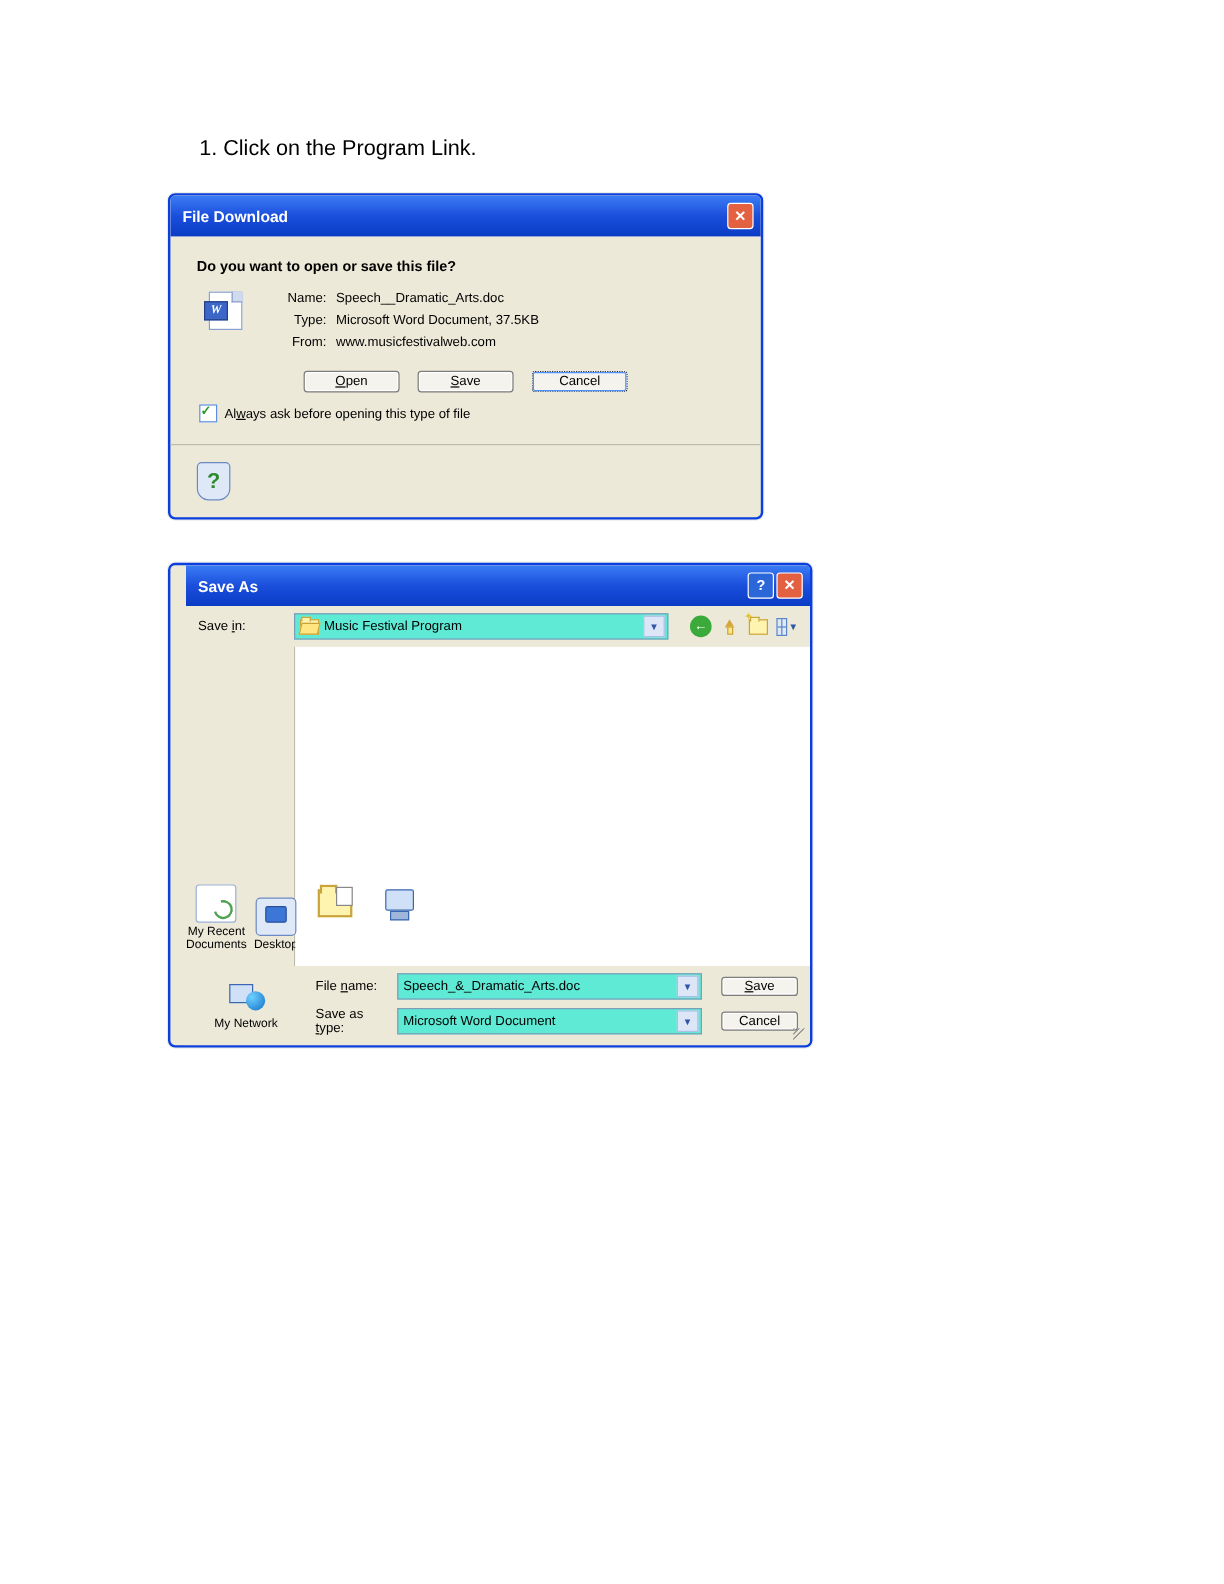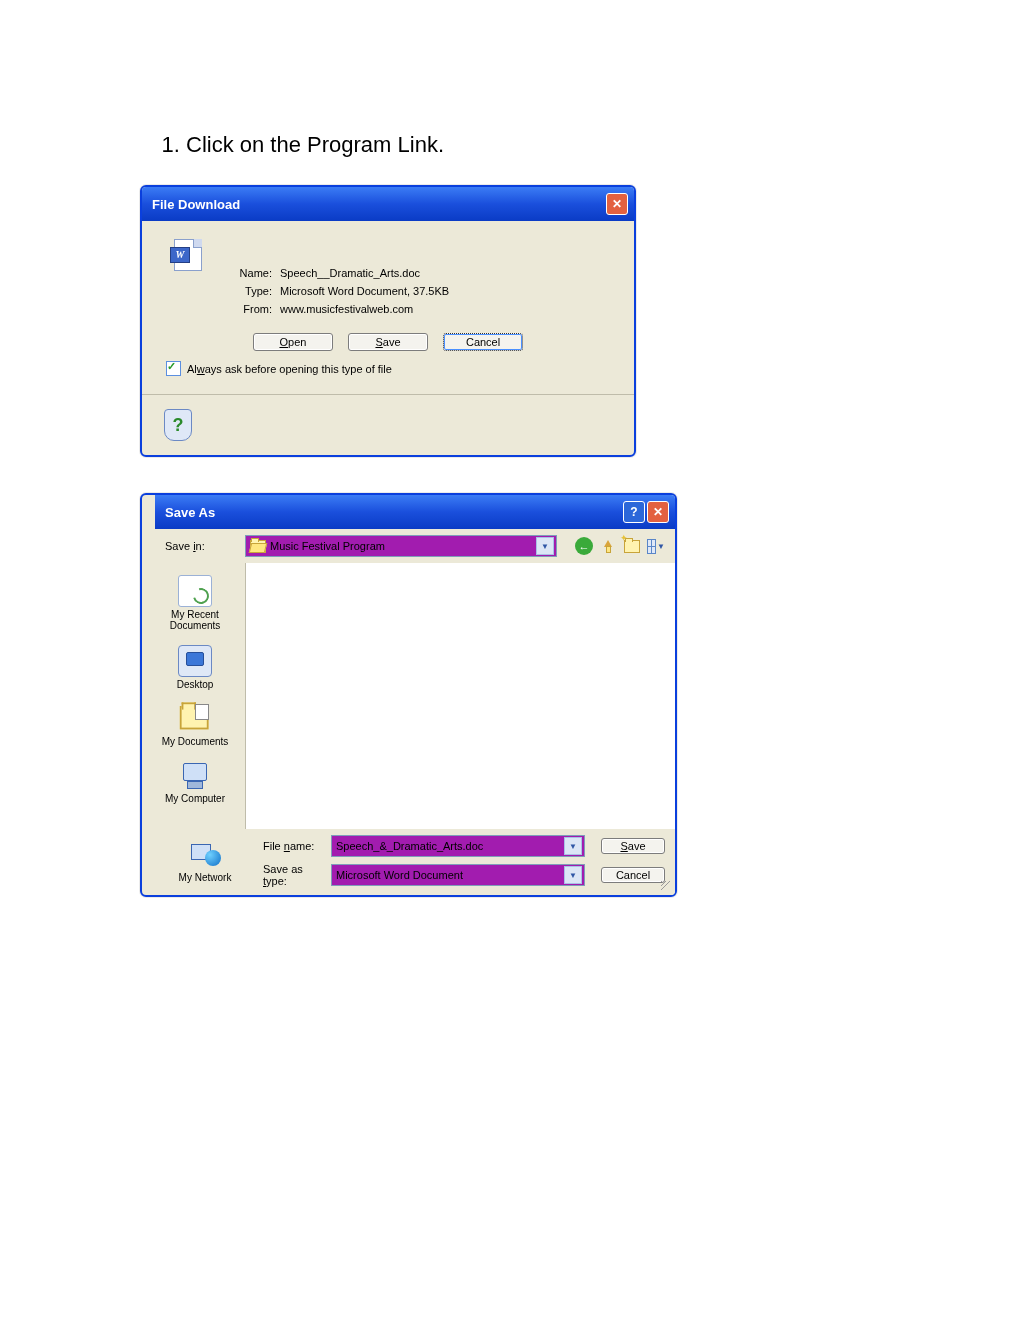--- a/index.html
+++ b/index.html
@@ -13,23 +13,23 @@
     padding: 110px 140px 60px 140px;
   }
   h1.title {
     font-size: 24px;
     font-weight: bold;
     text-align: center;
     margin: 0 0 34px 0;
     font-family: Verdana, Geneva, sans-serif;
   }
   ol.steps {
-    margin: 18px 0 0 0;
+    margin: 0 0 0 0;
     padding-left: 46px;
-    font-size: 22px;
+    font-size: 18px;
   }
   ol.steps > li {
     margin-bottom: 18px;
     line-height: 1.5;
   }
 
   
   .dialog {
     width: 492px;
     margin: 24px 0 36px 0;
@@ -75,21 +75,21 @@
   }
   .word-icon .page-ic::after{
     content:""; position:absolute; right:-1px; top:-1px; width:8px; height:8px;
     background:#cfd9ef; border-left:1px solid #8aa0cc; border-bottom:1px solid #8aa0cc;
   }
   .word-icon .wbadge{
     position:absolute; left:0; top:8px; width:18px; height:14px;
     background:#3c67c9; color:#fff; font:bold italic 10px/14px Georgia,serif;
     text-align:center; border:1px solid #243f84;
   }
-  .info-grid { display:grid; grid-template-columns:52px auto; row-gap:6px; column-gap:8px; font-size:11px;margin-top:28px; }
+  .info-grid { display:grid; grid-template-columns:52px auto; row-gap:6px; column-gap:8px; font-size:11px; }
   .info-grid .lbl { text-align:right; }
   .btn-row { text-align:center; margin:18px 0 10px 0; }
   .xp-btn {
     display:inline-block; min-width:80px; padding:2px 14px;
     background:#f4f3ee; border:1px solid #7c7c7c; border-radius:3px;
     font: 11px Tahoma,sans-serif; margin:0 6px; cursor:pointer;
     box-shadow: inset 0 0 0 1px #fff;
   }
   .xp-btn.focus { border:1px dotted #333; outline:1px solid #4a90ff; outline-offset:-2px;}
   .xp-btn .ul { text-decoration: underline; }
@@ -110,21 +110,21 @@
   .warn-text{ font-size:11px; line-height:1.35; }
   .warn-text a{ color:#2040b0; text-decoration:underline; cursor:pointer;}
 
   
   .dialog.saveas { width: 520px; margin-top:22px; margin-bottom:36px;}
   .sa-top {
     background:#ece9d8; padding:6px 10px; display:flex; align-items:center; gap:10px; font-size:11px;
   }
   .sa-top .rlabel{ width:70px; text-align:left; }
   .combo {
-    flex:1; display:flex; align-items:center; background:#a21caf; border:1px solid #7f9db9; height:20px;
+    flex:1; display:flex; align-items:center; background:#5eead4; border:1px solid #7f9db9; height:20px;
     padding:0 2px 0 4px; gap:4px; position:relative; font-size:11px;
   }
   .combo .arrow{
     width:16px; height:16px; background:#dce6f6; border:1px solid #a9c1e6;
     display:flex; align-items:center; justify-content:center; font-size:8px; color:#3057a6;
     margin-left:auto;
   }
   .folder-ic{
     width:14px; height:11px; background:#fff3b0; border:1px solid #c8a43a; position:relative; flex:none;
   }
@@ -139,22 +139,22 @@
   .tb-ic.newf .folder-ic{transform:scale(1.0);}
   .tb-ic.newf .spk{position:absolute;left:-3px;top:-4px;color:#e6c23a;font-size:9px;}
   .tb-ic.views{ position:relative;}
   .tb-ic.views .grid-ic{width:13px;height:13px;border:1px solid #5a86c8;background:
      linear-gradient(#5a86c8,#5a86c8) 50% 0/1px 100% no-repeat,
      linear-gradient(#5a86c8,#5a86c8) 0 50%/100% 1px no-repeat,
      #dfe8f7;}
   .tb-ic.views .dd{font-size:8px;color:#3057a6;margin-left:1px;}
   .sa-main{ display:flex; height:266px;}
   .places{
-    width:90px; background:#ece9d8; border-right:1px solid #bfbcaa; display:flex; flex-direction:column;
-    align-items:flex-start; padding:8px 0; gap:6px; font-size:10px; text-align:center;
+    width:90px; background:#ece9d8; border-right:1px solid #bfbcaa; display:flex; 
+    align-items:flex-end; padding:8px 0; gap:6px; font-size:10px; text-align:center;
   }
   .place{ width:80px; padding:4px 0; cursor:pointer;}
   .place .ic{ width:32px; height:30px; margin:0 auto 2px auto; position:relative;}
   .ic.recent{ background:#fff; border:1px solid #9bb1d6; border-radius:3px;}
   .ic.recent::after{content:"";position:absolute;right:2px;bottom:2px;width:12px;height:12px;border:2px solid #4fa14f;border-radius:50%;border-left-color:transparent;transform:rotate(30deg);}
   .ic.desktop{ background:#dfe8f7; border:1px solid #6b89c4; border-radius:4px;}
   .ic.desktop::after{content:"";position:absolute;left:7px;top:6px;width:16px;height:12px;background:#3c77d8;border:1px solid #274f9a;border-radius:2px;}
   .ic.mydocs .folder-ic{transform:scale(1.8) translate(4px,4px);}
   .ic.mydocs .sheet{position:absolute;right:2px;top:0;width:12px;height:14px;background:#fff;border:1px solid #888;}
   .ic.mycomp{ }
@@ -194,20 +194,21 @@
   </ol>
 
   <div class="dialog">
     <div class="titlebar">
       <span>File Download</span>
       <div class="btns">
         <div class="tbtn">✕</div>
       </div>
     </div>
     <div class="dialog-body">
+      <div class="prompt">Do you want to open or save this file?</div>
       <div class="file-row">
         <div class="word-icon">
           <div class="page-ic"></div>
             <div class="wbadge">W</div>
         </div>
         <div class="info-grid">
           <div class="lbl">Name:</div>
           <div>Speech__Dramatic_Arts.doc</div>
           <div class="lbl">Type:</div>
           <div>Microsoft Word Document, 37.5KB</div>

